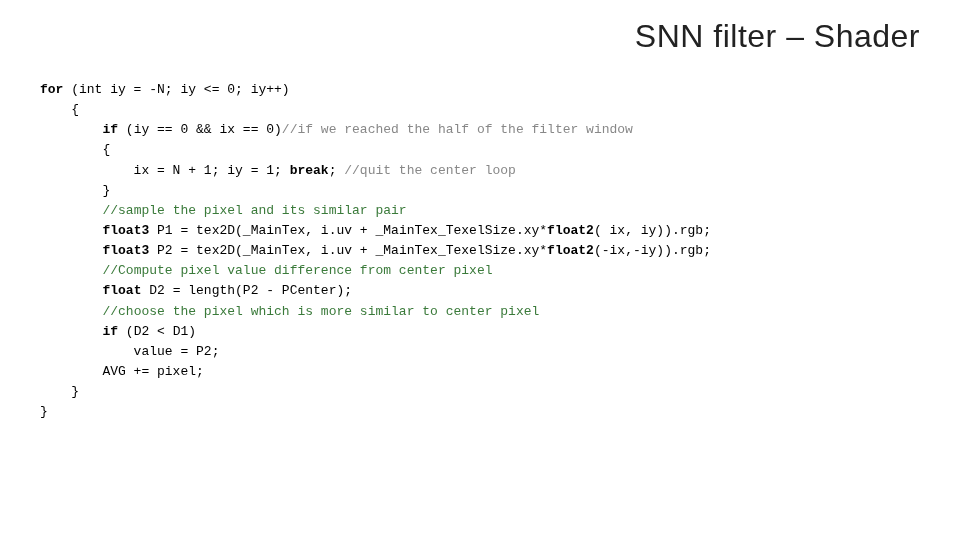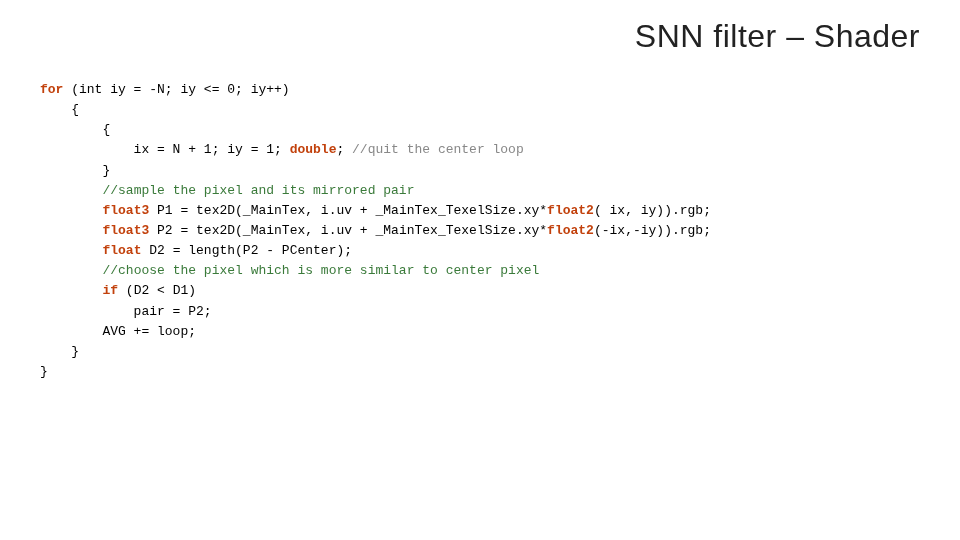--- a/index.html
+++ b/index.html
@@ -45,21 +45,21 @@
       color: #000000;
     }
 
     .code-line {
       display: block;
       white-space: pre;
     }
 
     .kw {
       font-weight: bold;
-      color: #c2410c;
+      color: #000000;
     }
 
     .comment {
       color: #888888;
     }
 
     .green-comment {
       color: #3a7a3a;
     }
   </style>
@@ -70,45 +70,47 @@
 
   <div class="title">SNN filter – Shader</div>
 
   <div class="code-block">
 
     <span class="code-line"><span class="kw">for</span> (int iy = -N; iy &lt;= 0; iy++)</span>
 
 
     <span class="code-line">    {</span>
 
+    <span class="code-line">        <span class="kw">if</span> (iy == 0 &amp;&amp; ix == 0)<span class="comment">//if we reached the half of the filter window</span></span>
 
     <span class="code-line">        {</span>
 
-    <span class="code-line">            ix = N + 1; iy = 1; <span class="kw">double</span>; <span class="comment">//quit the center loop</span></span>
+    <span class="code-line">            ix = N + 1; iy = 1; <span class="kw">break</span>; <span class="comment">//quit the center loop</span></span>
 
     <span class="code-line">        }</span>
 
-    <span class="code-line">        <span class="green-comment">//sample the pixel and its mirrored pair</span></span>
+    <span class="code-line">        <span class="green-comment">//sample the pixel and its similar pair</span></span>
 
     <span class="code-line">        <span class="kw">float3</span> P1 = tex2D(_MainTex, i.uv + _MainTex_TexelSize.xy*<span class="kw">float2</span>( ix, iy)).rgb;</span>
 
     <span class="code-line">        <span class="kw">float3</span> P2 = tex2D(_MainTex, i.uv + _MainTex_TexelSize.xy*<span class="kw">float2</span>(-ix,-iy)).rgb;</span>
 
 
+    <span class="code-line">        <span class="green-comment">//Compute pixel value difference from center pixel</span></span>
 
 
     <span class="code-line">        <span class="kw">float</span> D2 = length(P2 - PCenter);</span>
 
     <span class="code-line">        <span class="green-comment">//choose the pixel which is more similar to center pixel</span></span>
 
     <span class="code-line">        <span class="kw">if</span> (D2 &lt; D1)</span>
 
-    <span class="code-line">            pair = P2;</span>
+    <span class="code-line">            value = P2;</span>
 
-    <span class="code-line">        AVG += loop;</span>
+    <span class="code-line">        AVG += pixel;</span>
 
     <span class="code-line">    }</span>
 
     <span class="code-line">}</span>
 
   </div>
 
 </div>
 
 </body></html>

